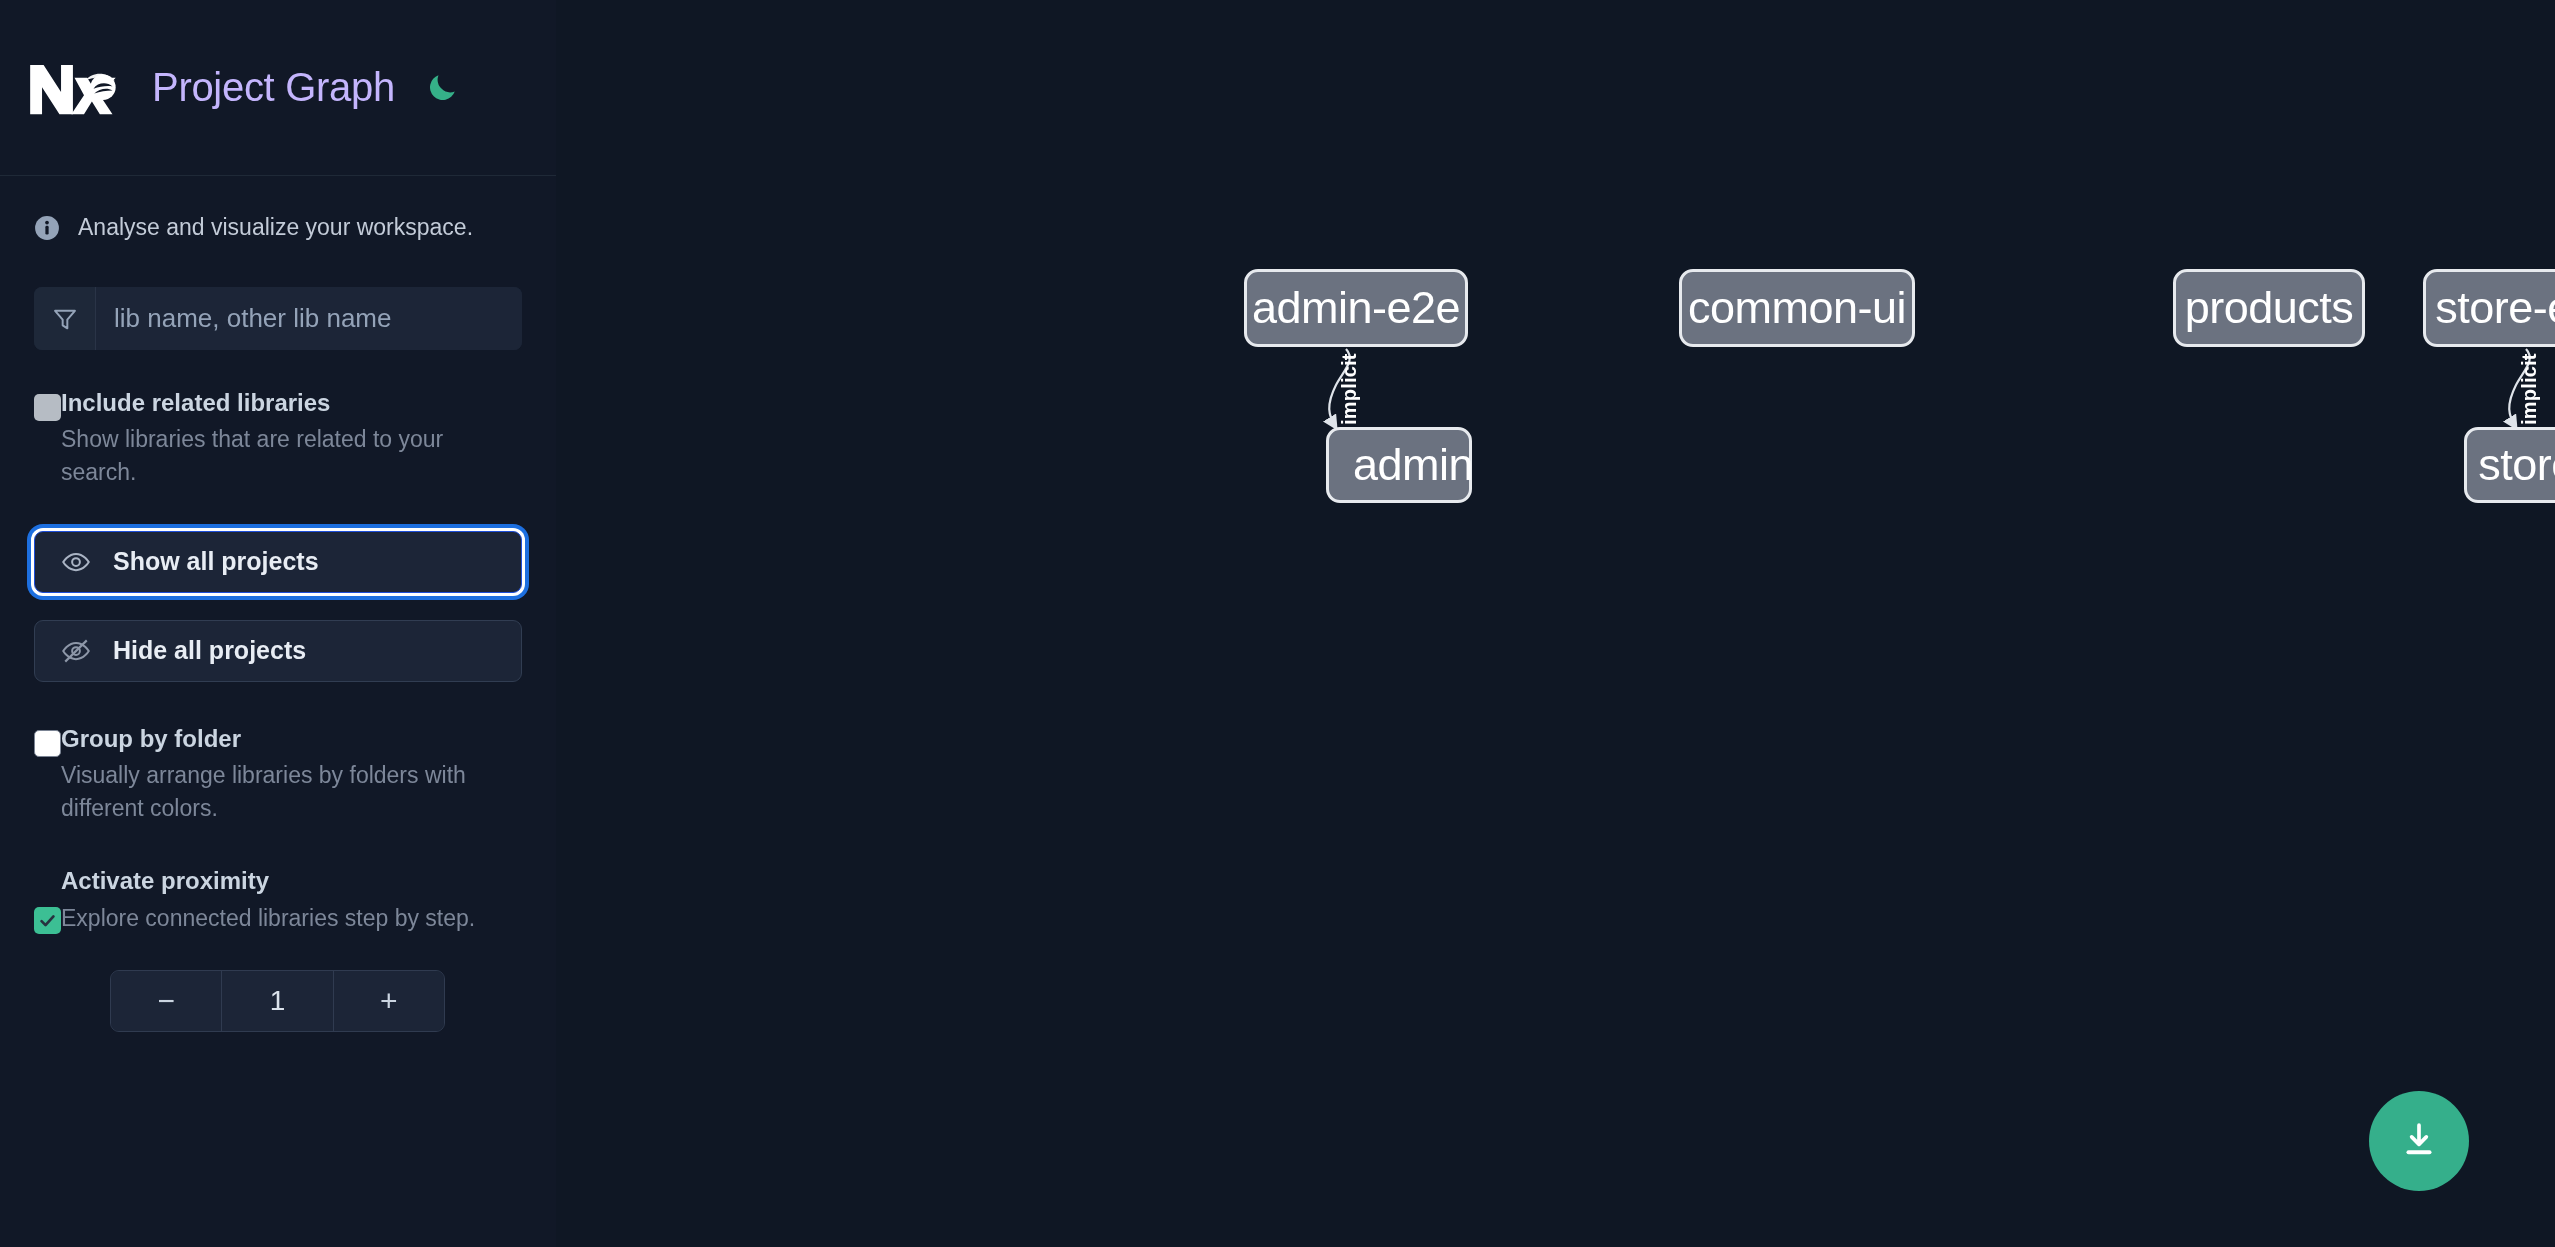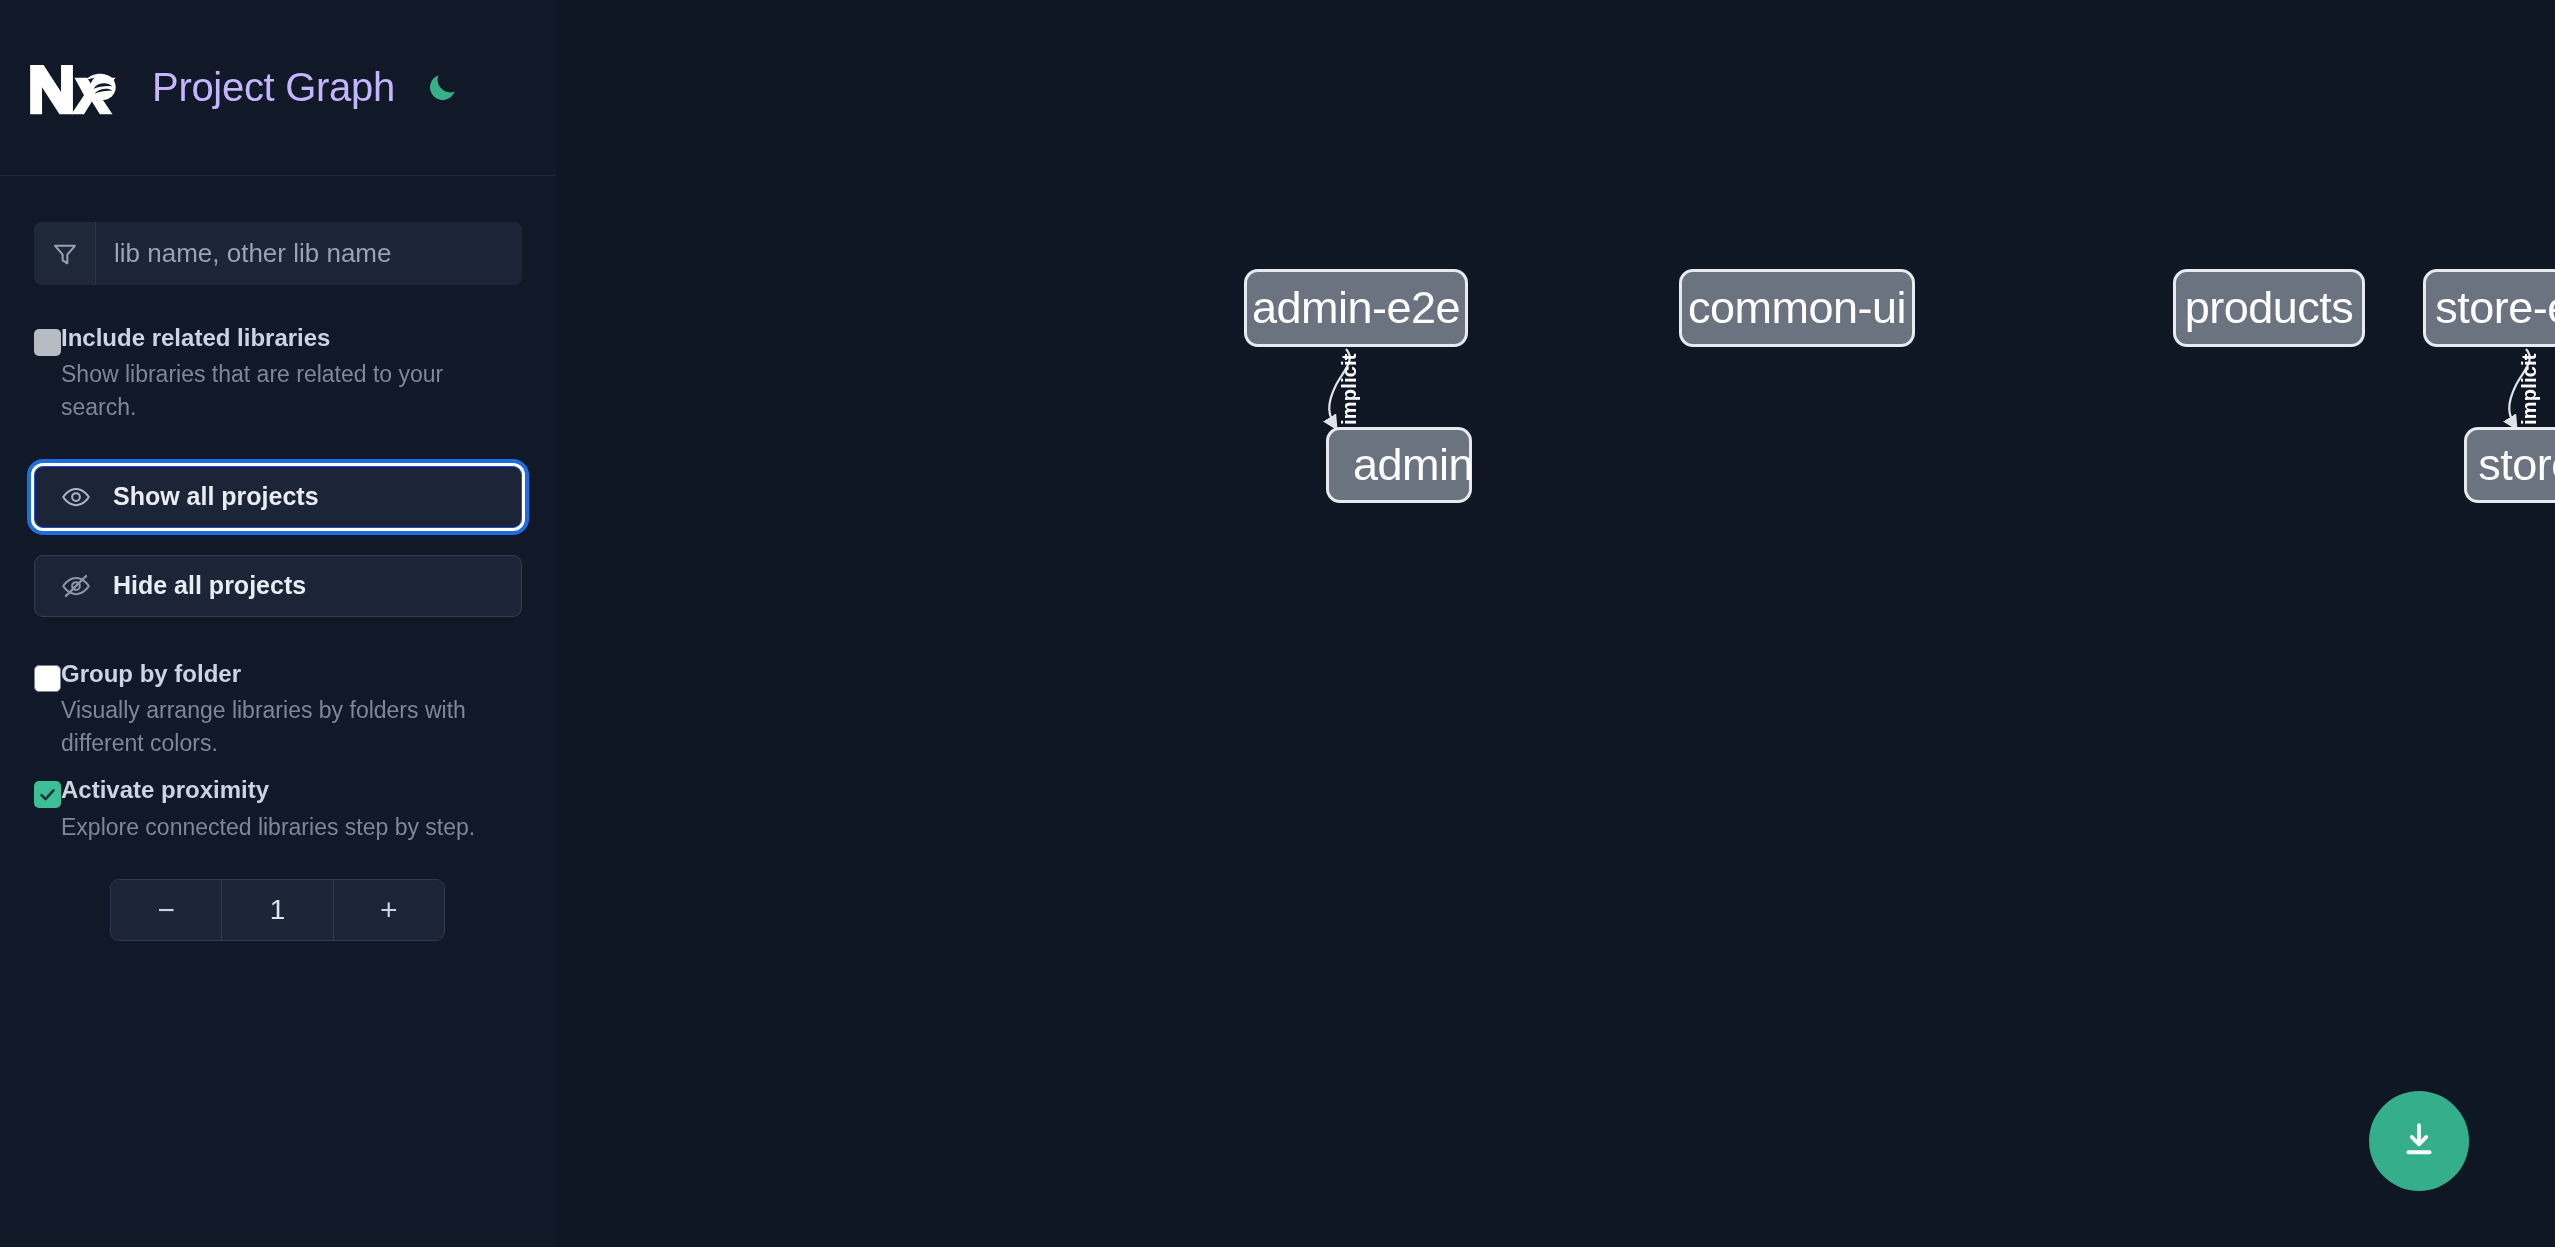--- a/index.html
+++ b/index.html
@@ -192,20 +192,30 @@
       <h1 class="app-title">Project Graph</h1>
       <span class="theme-toggle">
         <svg viewBox="0 0 24 24" width="34" height="34" aria-hidden="true">
           <path d="M21 14.5A9 9 0 0 1 9.5 3 9 9 0 1 0 21 14.5z" fill="#35b088"></path>
         </svg>
       </span>
     </div>
 
     <div class="sidebar-body">
 
+      <div class="tagline">
+        <span class="info-icon">
+          <svg viewBox="0 0 24 24" width="26" height="26" aria-hidden="true">
+            <circle cx="12" cy="12" r="11" fill="#94a3b8"></circle>
+            <circle cx="12" cy="7" r="1.7" fill="#111827"></circle>
+            <rect x="10.5" y="10" width="3" height="8" rx="1.2" fill="#111827"></rect>
+          </svg>
+        </span>
+        <span>Analyse and visualize your workspace.</span>
+      </div>
 
       <div class="search-row">
         <span class="search-icon-box">
           <svg viewBox="0 0 24 24" width="28" height="28" aria-hidden="true">
             <path d="M3.5 5h17l-6.5 7.6V20l-4-2.6v-4.8z" fill="none" stroke="#94a3b8" stroke-width="1.7" stroke-linejoin="round"></path>
           </svg>
         </span>
         <input class="search-input" type="text" placeholder="lib name, other lib name" style="">
       </div>
 
@@ -240,21 +250,21 @@
       </div>
 
       <div class="check-row" style="margin-top:44px;">
         <span class="cb white"></span>
         <div class="check-texts">
           <div class="check-title">Group by folder</div>
           <div class="check-desc">Visually arrange libraries by folders with different colors.</div>
         </div>
       </div>
 
-      <div class="check-row" style="margin-top:18px;">
+      <div class="check-row" style="margin-top:44px;align-items:flex-end;">
         <span class="cb green">
           <svg class="tick" viewBox="0 0 24 24" aria-hidden="true">
             <path d="M4.5 12.8l5 5 10-11" fill="none" stroke="#27323f" stroke-width="3.4" stroke-linecap="round" stroke-linejoin="round"></path>
           </svg>
         </span>
         <div class="check-texts">
           <div class="check-title">Activate proximity</div>
           <div class="check-desc">Explore connected libraries step by step.</div>
         </div>
       </div>

